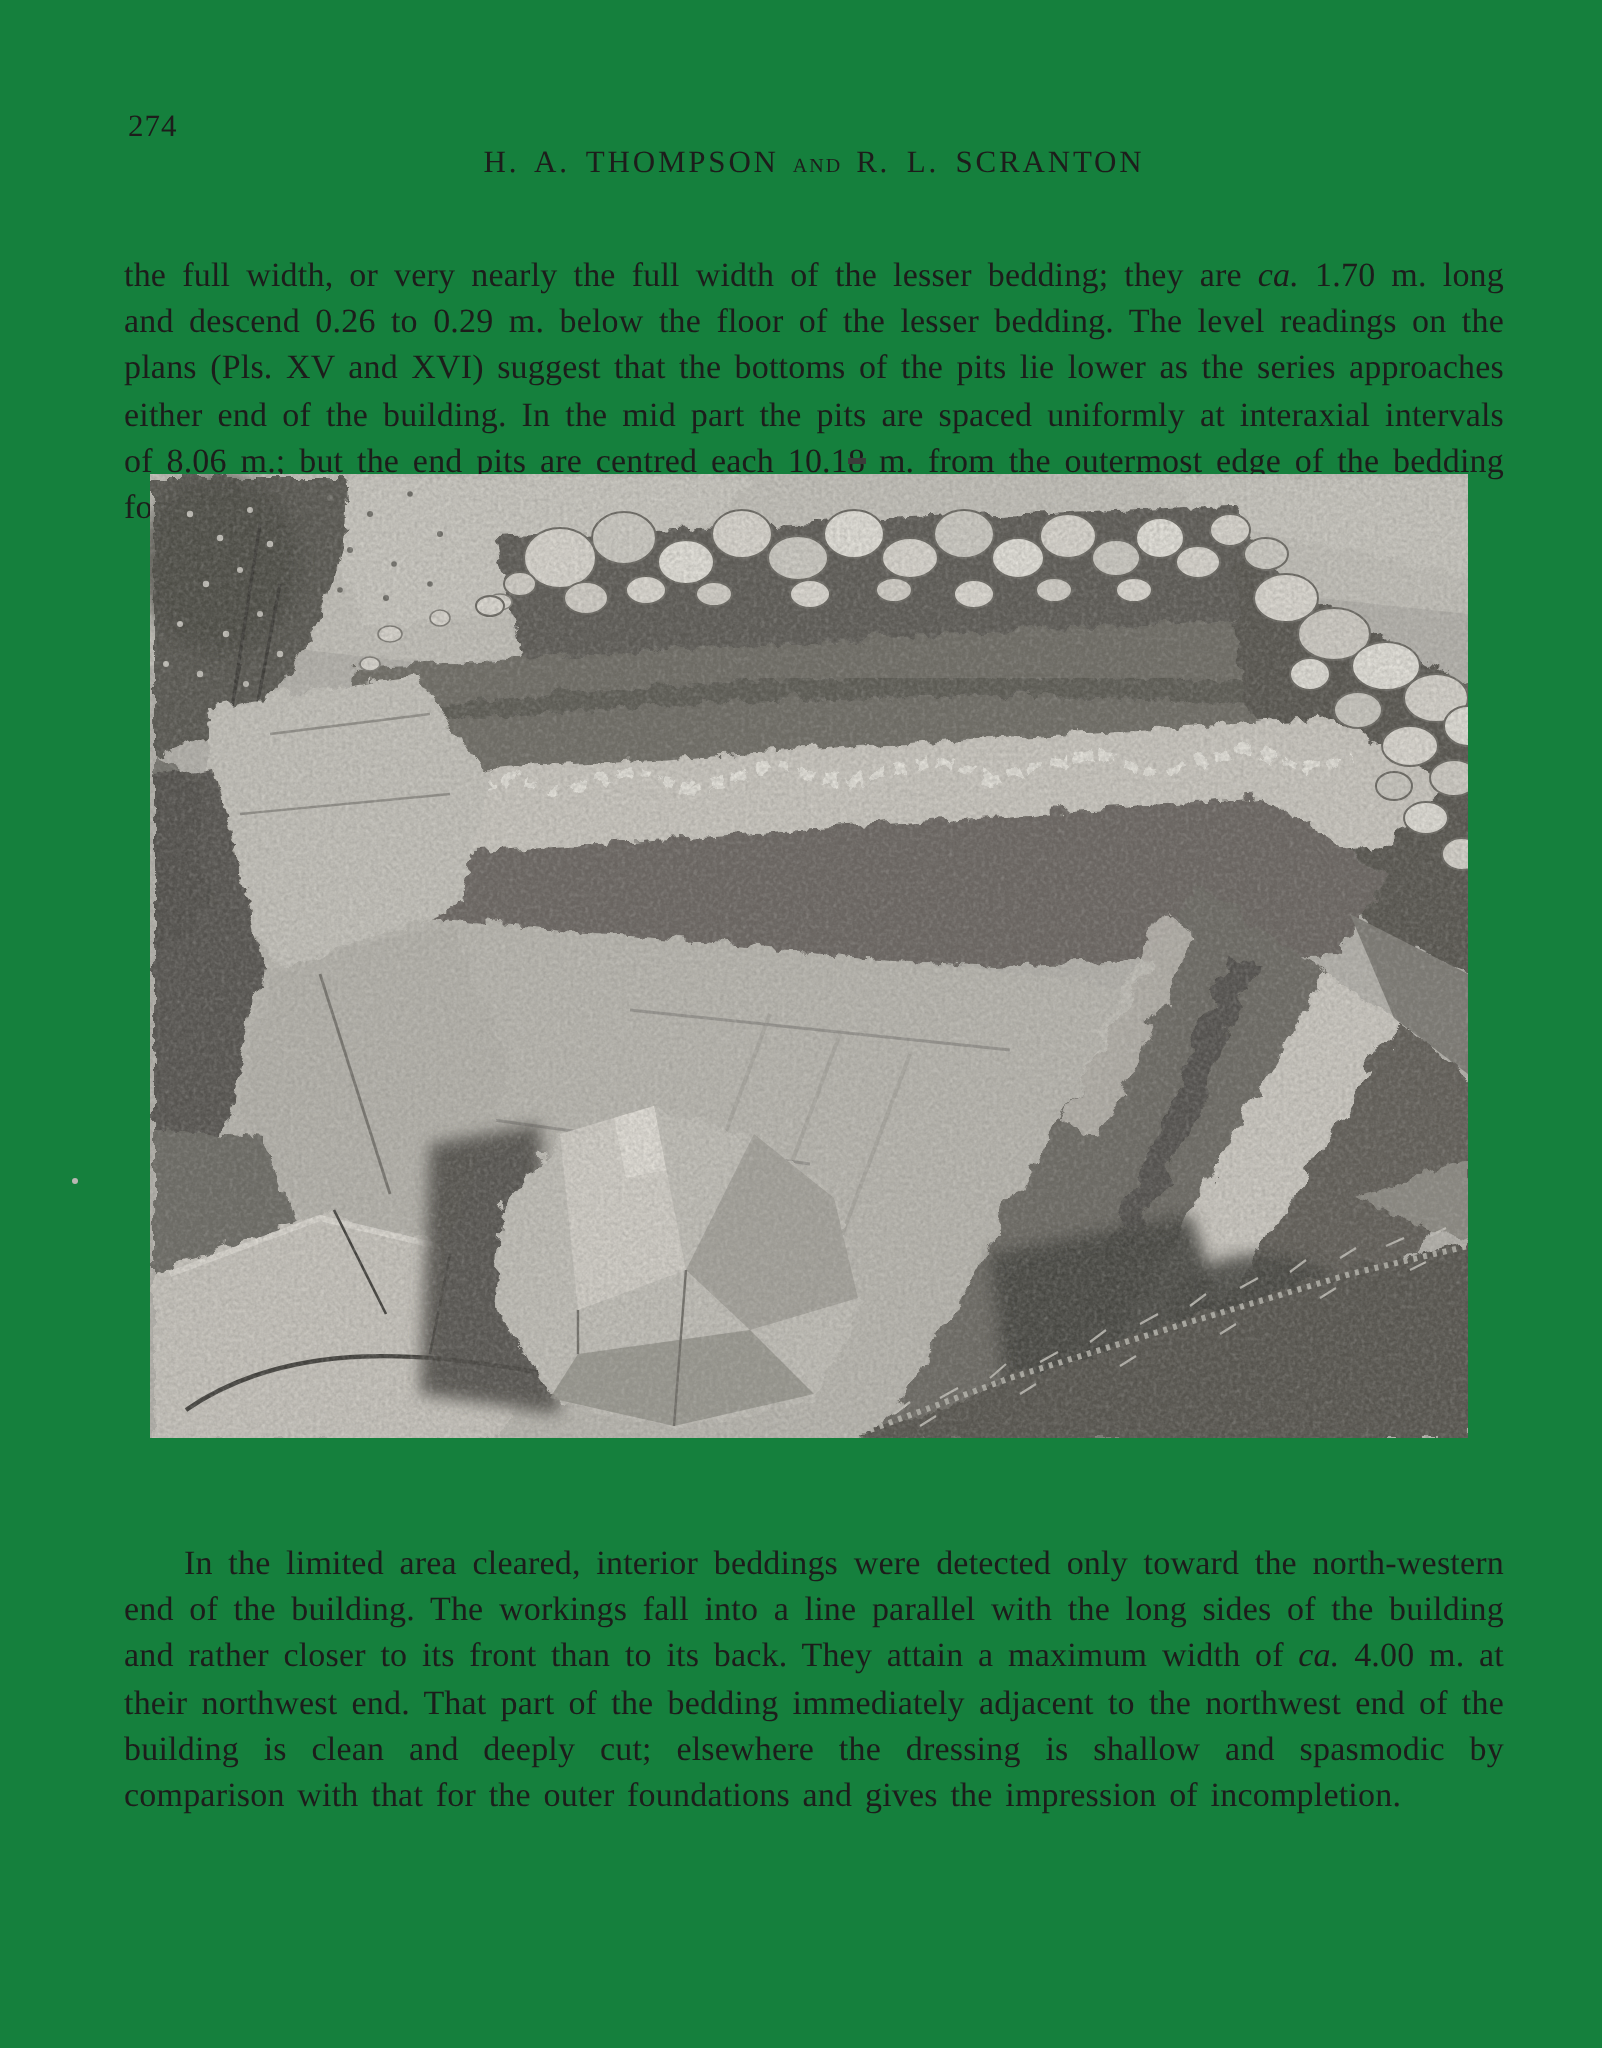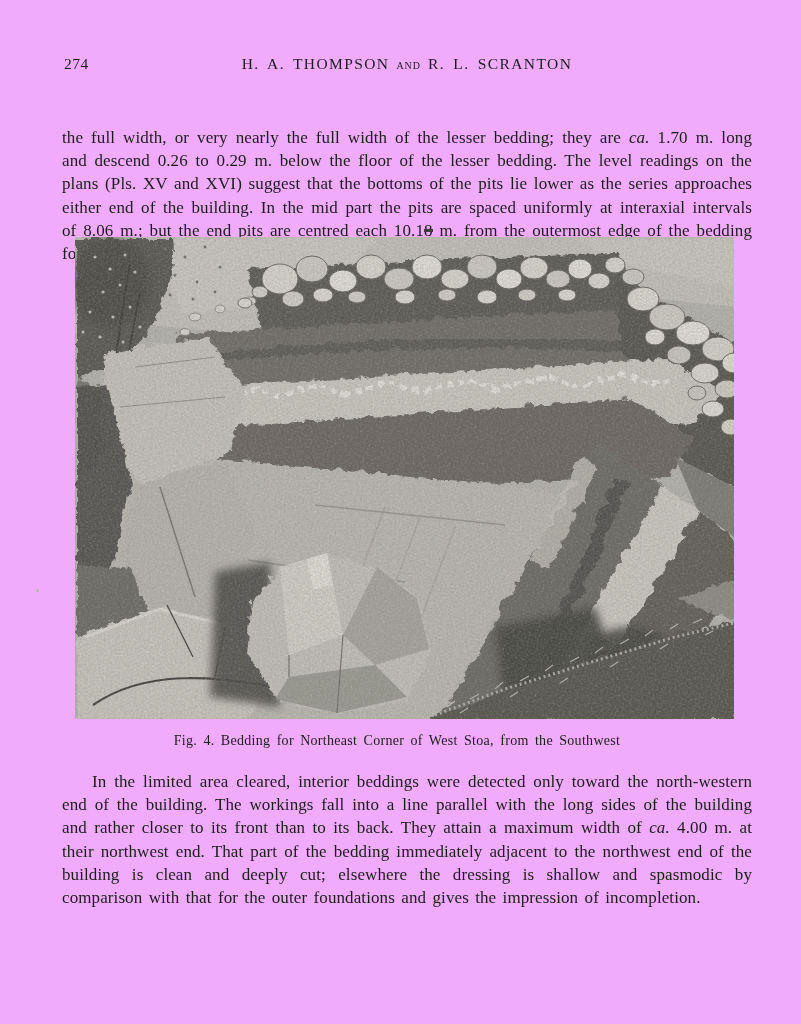--- a/index.html
+++ b/index.html
@@ -1,22 +1,22 @@
 <!DOCTYPE html>
 <html><head>
 <meta charset="utf-8">
 <style>
   html,body{margin:0;padding:0;background:#ffffff;}
   .page{
-    position:relative;width:801px;height:1024px;background:#f0abfc;overflow:hidden;
+    position:relative;width:801px;height:1024px;background:#15803d;overflow:hidden;
     font-family:"Liberation Serif","DejaVu Serif",serif;color:#1d1d1b;
   }
   .header-row{position:absolute;top:55px;left:62px;width:690px;height:20px;}
   .page-number{position:absolute;left:2px;top:0;font-size:15.5px;letter-spacing:0.5px;}
-  .running-head{text-align:center;font-size:15.5px;letter-spacing:1.4px;word-spacing:3px;white-space:nowrap;}
+  .running-head{text-align:center;font-size:15.5px;letter-spacing:1.4px;word-spacing:3px;white-space:nowrap;margin-top:18px;}
   .running-head .sc{font-variant:small-caps;letter-spacing:1px;margin:0 7px;font-size:14.5px;}
   .body-para{
     margin:0;font-size:17px;line-height:23.2px;text-align:justify;
     word-spacing:2px;letter-spacing:0.1px;
   }
   .body-para i{font-style:italic;}
   #para1{position:absolute;top:90px;left:62px;width:690px;margin-top:36px;}
   .lower-text{position:absolute;top:770px;left:62px;width:690px;}
   .indent{text-indent:30px;}
   .photo-figure{position:absolute;left:75px;top:237px;width:659px;height:482px;margin:0;}
@@ -220,20 +220,19 @@
         <ellipse cx="656" cy="190" rx="10" ry="8" fill="#d2cfc8"></ellipse>
         <ellipse cx="622" cy="156" rx="9" ry="7" fill="#c6c4bd"></ellipse>
         <ellipse cx="580" cy="100" rx="10" ry="8" fill="#dcdad3"></ellipse>
       </g>
 
       <rect x="0" y="0" width="659" height="482" filter="url(#gdark)" opacity="0.32"></rect>
       <rect x="0" y="0" width="659" height="482" filter="url(#glight)" opacity="0.22"></rect>
     </svg>
   </figure>
 
-  <div class="figure-caption">Fig. 4. Bedding for Northeast Corner of West Stoa, from the Southwest</div>
 
   <div class="lower-text">
     <p class="body-para indent"><span>In the limited area cleared, interior beddings were detected only toward the north-western end of the building. The workings fall into a line parallel with the long sides of the building and rather closer to its front than to its back. They attain a maximum width of </span><i>ca.</i><span> 4.00 m. at their northwest end. That part of the bedding immediately adjacent to the northwest end of the building is clean and deeply cut; elsewhere the dressing is shallow and spasmodic by comparison with that for the outer foundations and gives the impression of incompletion.</span></p>
   </div>
 
   <div class="margin-speck"></div>
 </div>
 
 </body></html>

